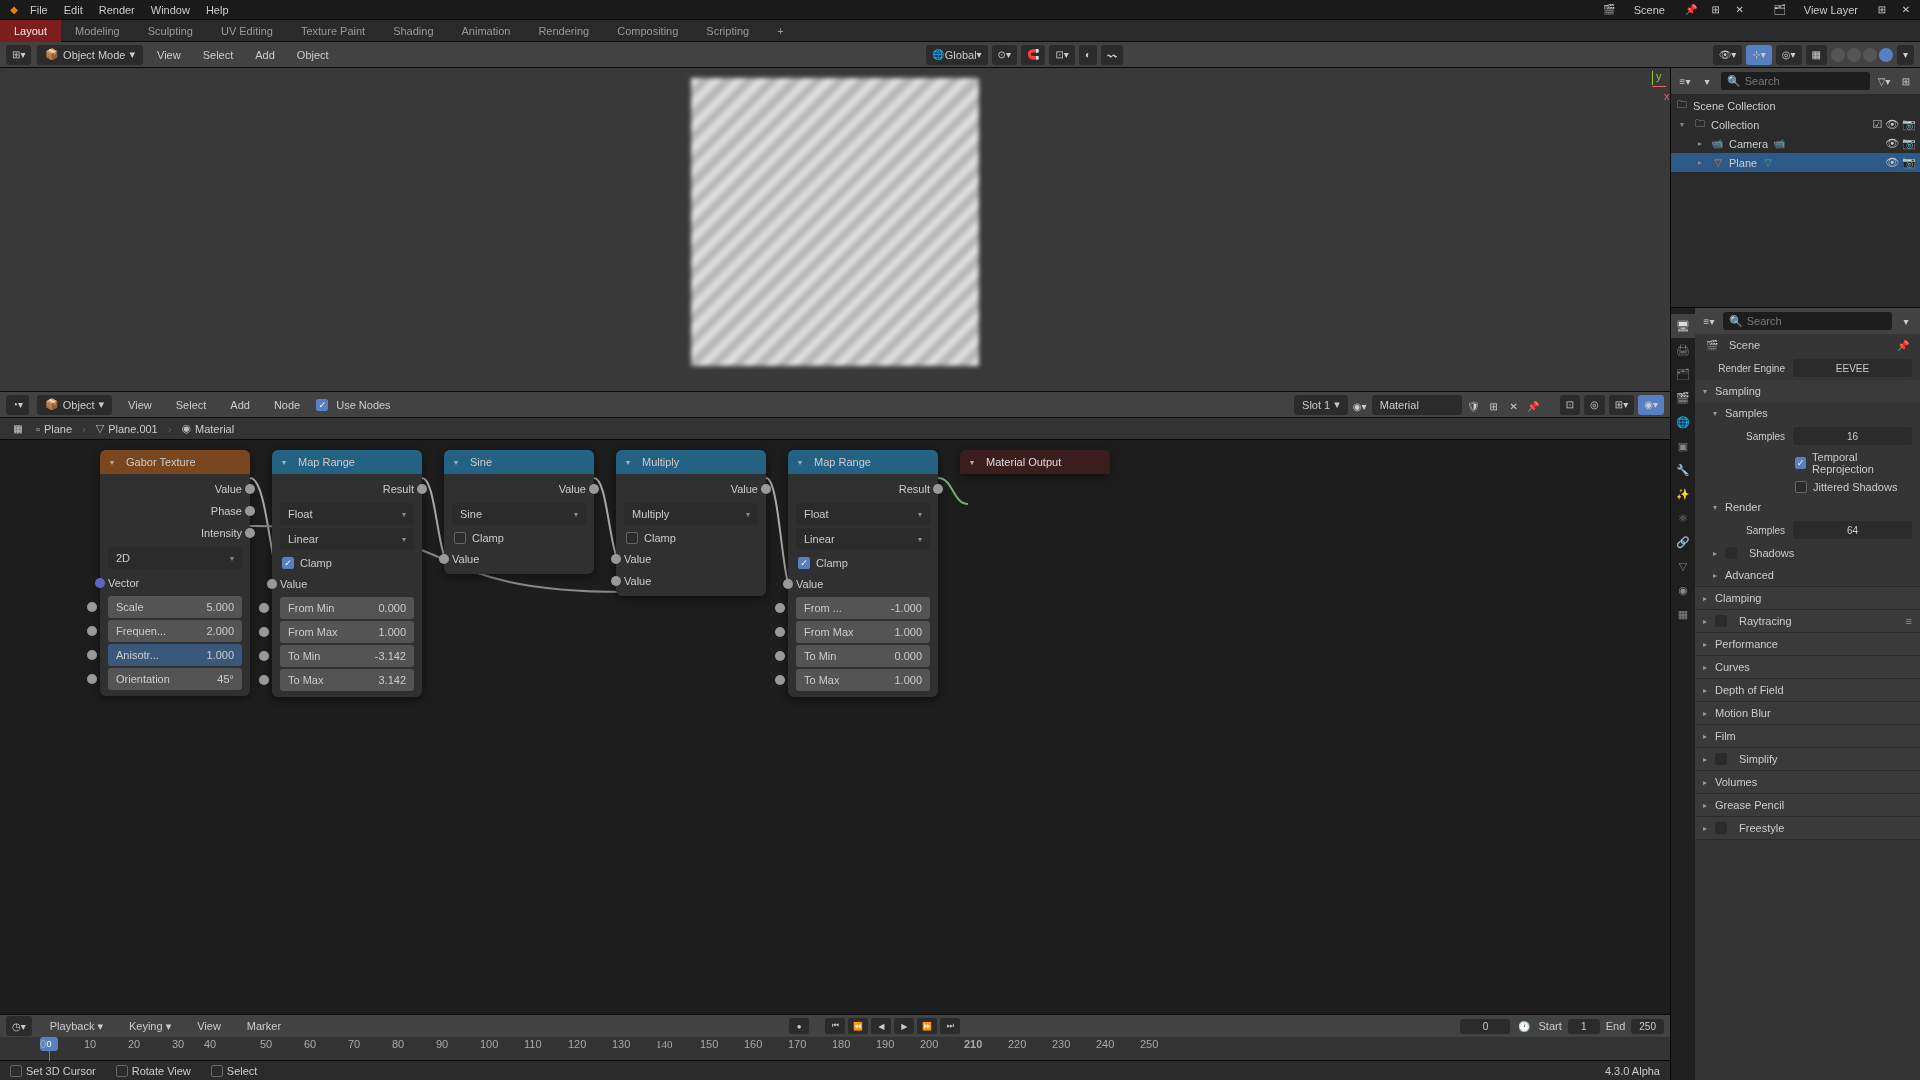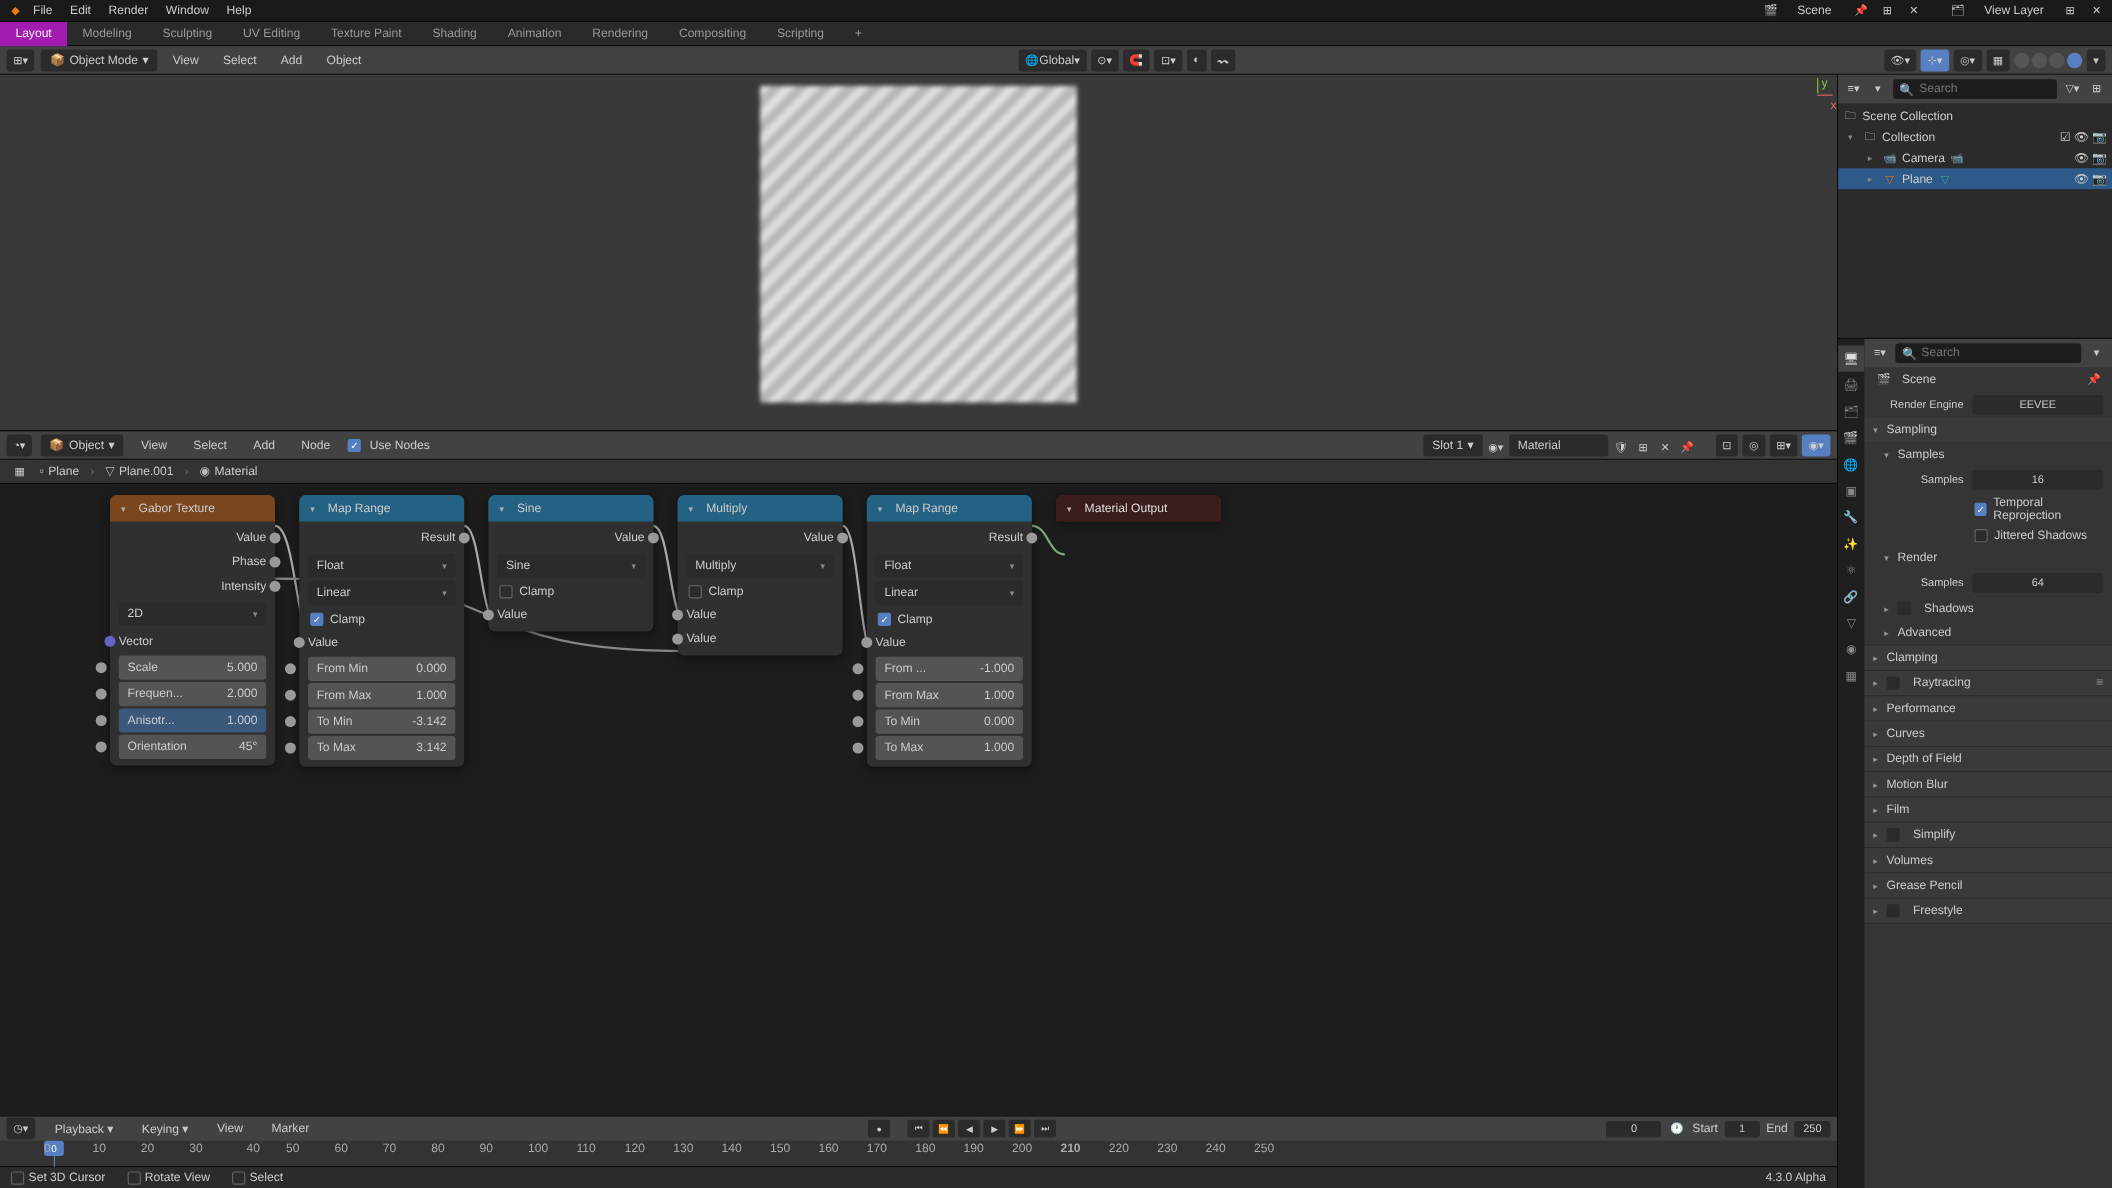--- a/index.html
+++ b/index.html
@@ -4,21 +4,21 @@
 <style>
 *{margin:0;padding:0;box-sizing:border-box;font-family:-apple-system,BlinkMacSystemFont,"Segoe UI",sans-serif;font-size:11px;color:#ccc;user-select:none}
 body{background:#1a1a1a;width:1920px;height:1080px;overflow:hidden;position:relative}
 .top-menu{height:20px;background:#1a1a1a;display:flex;align-items:center;padding:0 6px;border-bottom:1px solid #0a0a0a}
 .menu-item{padding:0 8px;cursor:pointer}
 .top-menu .right{margin-left:auto;display:flex;align-items:center;gap:8px}
 .scene-label{padding:2px 8px;min-width:50px}
 .mini-icon{width:16px;height:16px;display:inline-flex;align-items:center;justify-content:center;font-size:10px}
 .workspace-tabs{height:22px;background:#2a2a2a;display:flex;align-items:center;border-bottom:1px solid #0a0a0a}
 .ws-tab{padding:0 14px;height:22px;display:flex;align-items:center;cursor:pointer;color:#999}
-.ws-tab.active{background:#a21caf;color:#eee}
+.ws-tab.active{background:#7f1d1d;color:#eee}
 .toolbar{height:26px;background:#424242;display:flex;align-items:center;padding:0 6px;gap:6px;border-bottom:1px solid #0a0a0a}
 .tool-btn{height:20px;padding:0 6px;display:flex;align-items:center;background:#2b2b2b;border-radius:3px;cursor:pointer;font-size:10px}
 .tool-select{height:20px;padding:0 8px;background:#2b2b2b;border-radius:3px;display:flex;align-items:center;gap:4px}
 .toolbar .center{margin-left:auto;margin-right:auto;display:flex;gap:4px;align-items:center}
 .toolbar .right{display:flex;gap:4px;align-items:center}
 .icon-orbs{display:flex;gap:2px}
 .orb{width:14px;height:14px;border-radius:50%;background:#555}
 .orb.on{background:#5680c2}
 .main-area{display:flex;height:calc(100% - 20px - 22px - 26px)}
 .viewport-col{flex:1;display:flex;flex-direction:column;min-width:0}
@@ -434,31 +434,31 @@
           <span>End</span>
           <span class="frame-field">250</span>
         </div>
       </div>
       <div class="tl-ruler" id="ruler">
         <div class="playhead">0</div>
       <span class="ruler-tick" style="left: 40px;">0</span>
           <span class="ruler-tick" style="left: 84px;">10</span>
           <span class="ruler-tick" style="left: 128px;">20</span>
           <span class="ruler-tick" style="left: 172px;">30</span>
-          <span class="ruler-tick" style="left: 224px;">40</span>
+          <span class="ruler-tick" style="left: 204px;">40</span>
           <span class="ruler-tick" style="left: 260px;">50</span>
           <span class="ruler-tick" style="left: 304px;">60</span>
           <span class="ruler-tick" style="left: 348px;">70</span>
           <span class="ruler-tick" style="left: 392px;">80</span>
           <span class="ruler-tick" style="left: 436px;">90</span>
           <span class="ruler-tick" style="left: 480px;">100</span>
           <span class="ruler-tick" style="left: 524px; text-align: right;">110</span>
           <span class="ruler-tick" style="left: 568px;">120</span>
           <span class="ruler-tick" style="left: 612px;">130</span>
-          <span class="ruler-tick" style="left: 656px;">140</span>
+          <span class="ruler-tick" style="left: 656px; font-family: Liberation Serif, serif;">140</span>
           <span class="ruler-tick" style="left: 700px;">150</span>
           <span class="ruler-tick" style="left: 744px;">160</span>
           <span class="ruler-tick" style="left: 788px;">170</span>
           <span class="ruler-tick" style="left: 832px;">180</span>
           <span class="ruler-tick" style="left: 876px;">190</span>
           <span class="ruler-tick" style="left: 920px;">200</span>
           <span class="ruler-tick" style="left: 964px; font-weight: bold;">210</span>
           <span class="ruler-tick" style="left: 1008px;">220</span>
           <span class="ruler-tick" style="left: 1052px;">230</span>
           <span class="ruler-tick" style="left: 1096px;">240</span>

